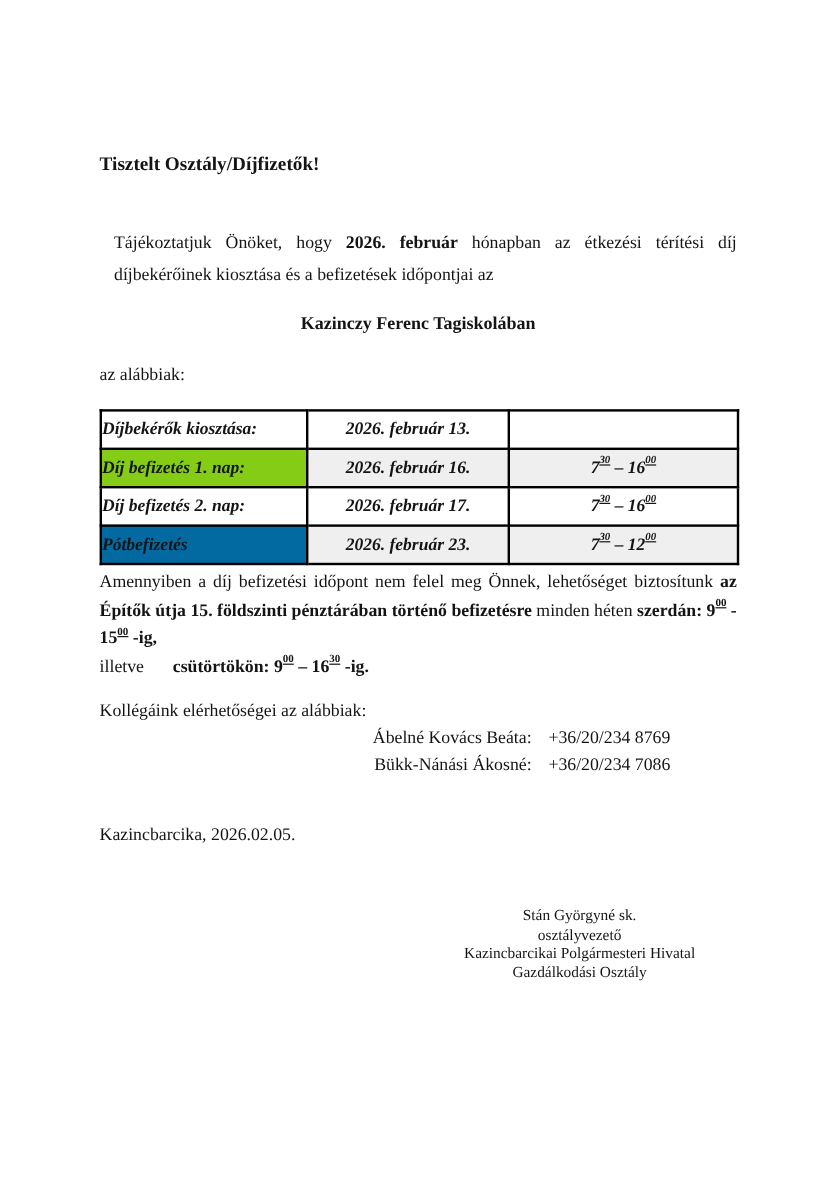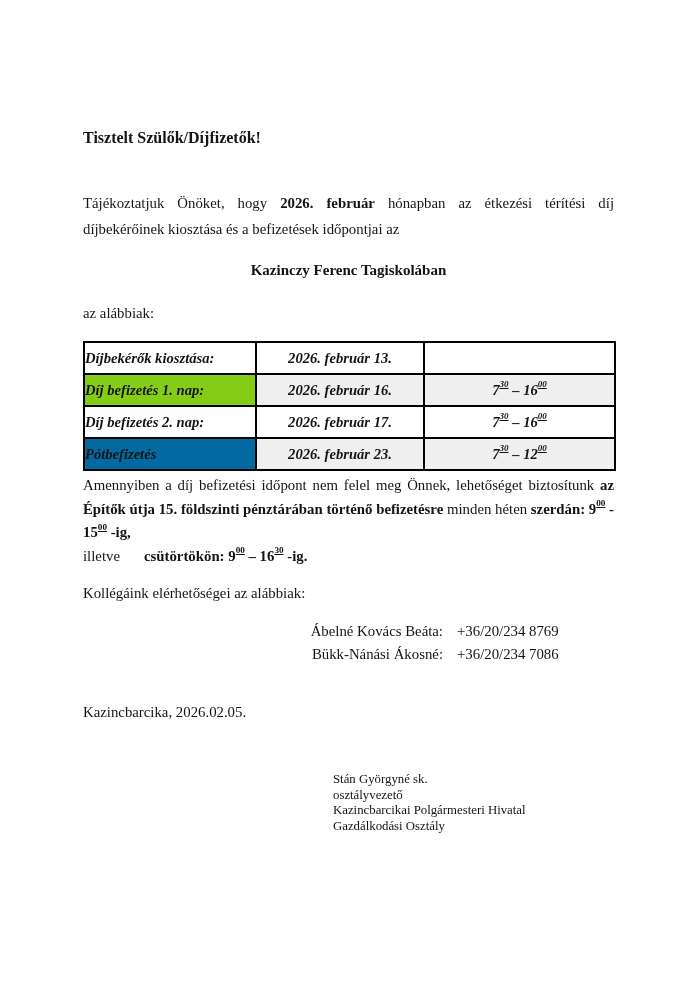--- a/index.html
+++ b/index.html
@@ -10,21 +10,21 @@
     color: #141414;
     font-family: "Liberation Serif", "DejaVu Serif", serif;
     font-size: 14.8px;
     -webkit-font-smoothing: antialiased;
   }
   .page { width: 696px; height: 985px; padding: 129px 82px 0 83px; overflow: hidden; }
 
   .salutation { font-size: 16px; font-weight: bold; margin: 0; }
 
   p { margin: 0; }
-  .intro { margin-top: 43px; text-align: justify; line-height: 26px; }
+  .intro { margin-top: 43px; text-align: justify; line-height: 26px; margin-left: 12px; }
 
   .school-name { margin-top: 20px; text-align: center; font-weight: bold; font-size: 15px; }
   .following { margin-top: 26px; }
 
   table.schedule {
     margin-top: 19px;
     border-collapse: collapse;
     width: 531px;
     table-layout: fixed;
   }
@@ -48,41 +48,42 @@
     top: -0.15em;
     vertical-align: super;
     line-height: 0;
   }
 
   .alt { margin-top: 3px; text-align: justify; line-height: 23.5px; }
   .alt b { font-weight: bold; }
   .tab-gap { display: inline-block; width: 24px; }
 
   .contacts-heading { margin-top: 17px; }
-  .contacts { margin-top: 18px; line-height: 23px; }
+  .contacts { margin-top: 2px; line-height: 23px; }
   .contact-row { display: flex; }
   .c-name { display: inline-block; width: 360px; text-align: right; }
   .c-phone { margin-left: 14px; }
 
   .city-date { margin-top: 38px; }
 
   .signature {
     margin-top: 51px;
     margin-left: 250px;
     width: 300px;
+    text-align: center;
     font-size: 12.8px;
     line-height: 15.5px;
   }
 </style>
 </head>
 <body>
 
 <div class="page">
 
-  <h1 class="salutation">Tisztelt Szülők/Díjfizetők!</h1>
+  <h1 class="salutation">Tisztelt Osztály/Díjfizetők!</h1>
 
   <p class="intro"><span>Tájékoztatjuk Önöket, hogy </span><b>2026. február</b><span> hónapban az étkezési térítési díj díjbekérőinek kiosztása és a befizetések időpontjai az</span></p>
 
   <p class="school-name">Kazinczy Ferenc Tagiskolában</p>
 
   <p class="following">az alábbiak:</p>
 
   <table class="schedule">
     <tbody>
       <tr>

